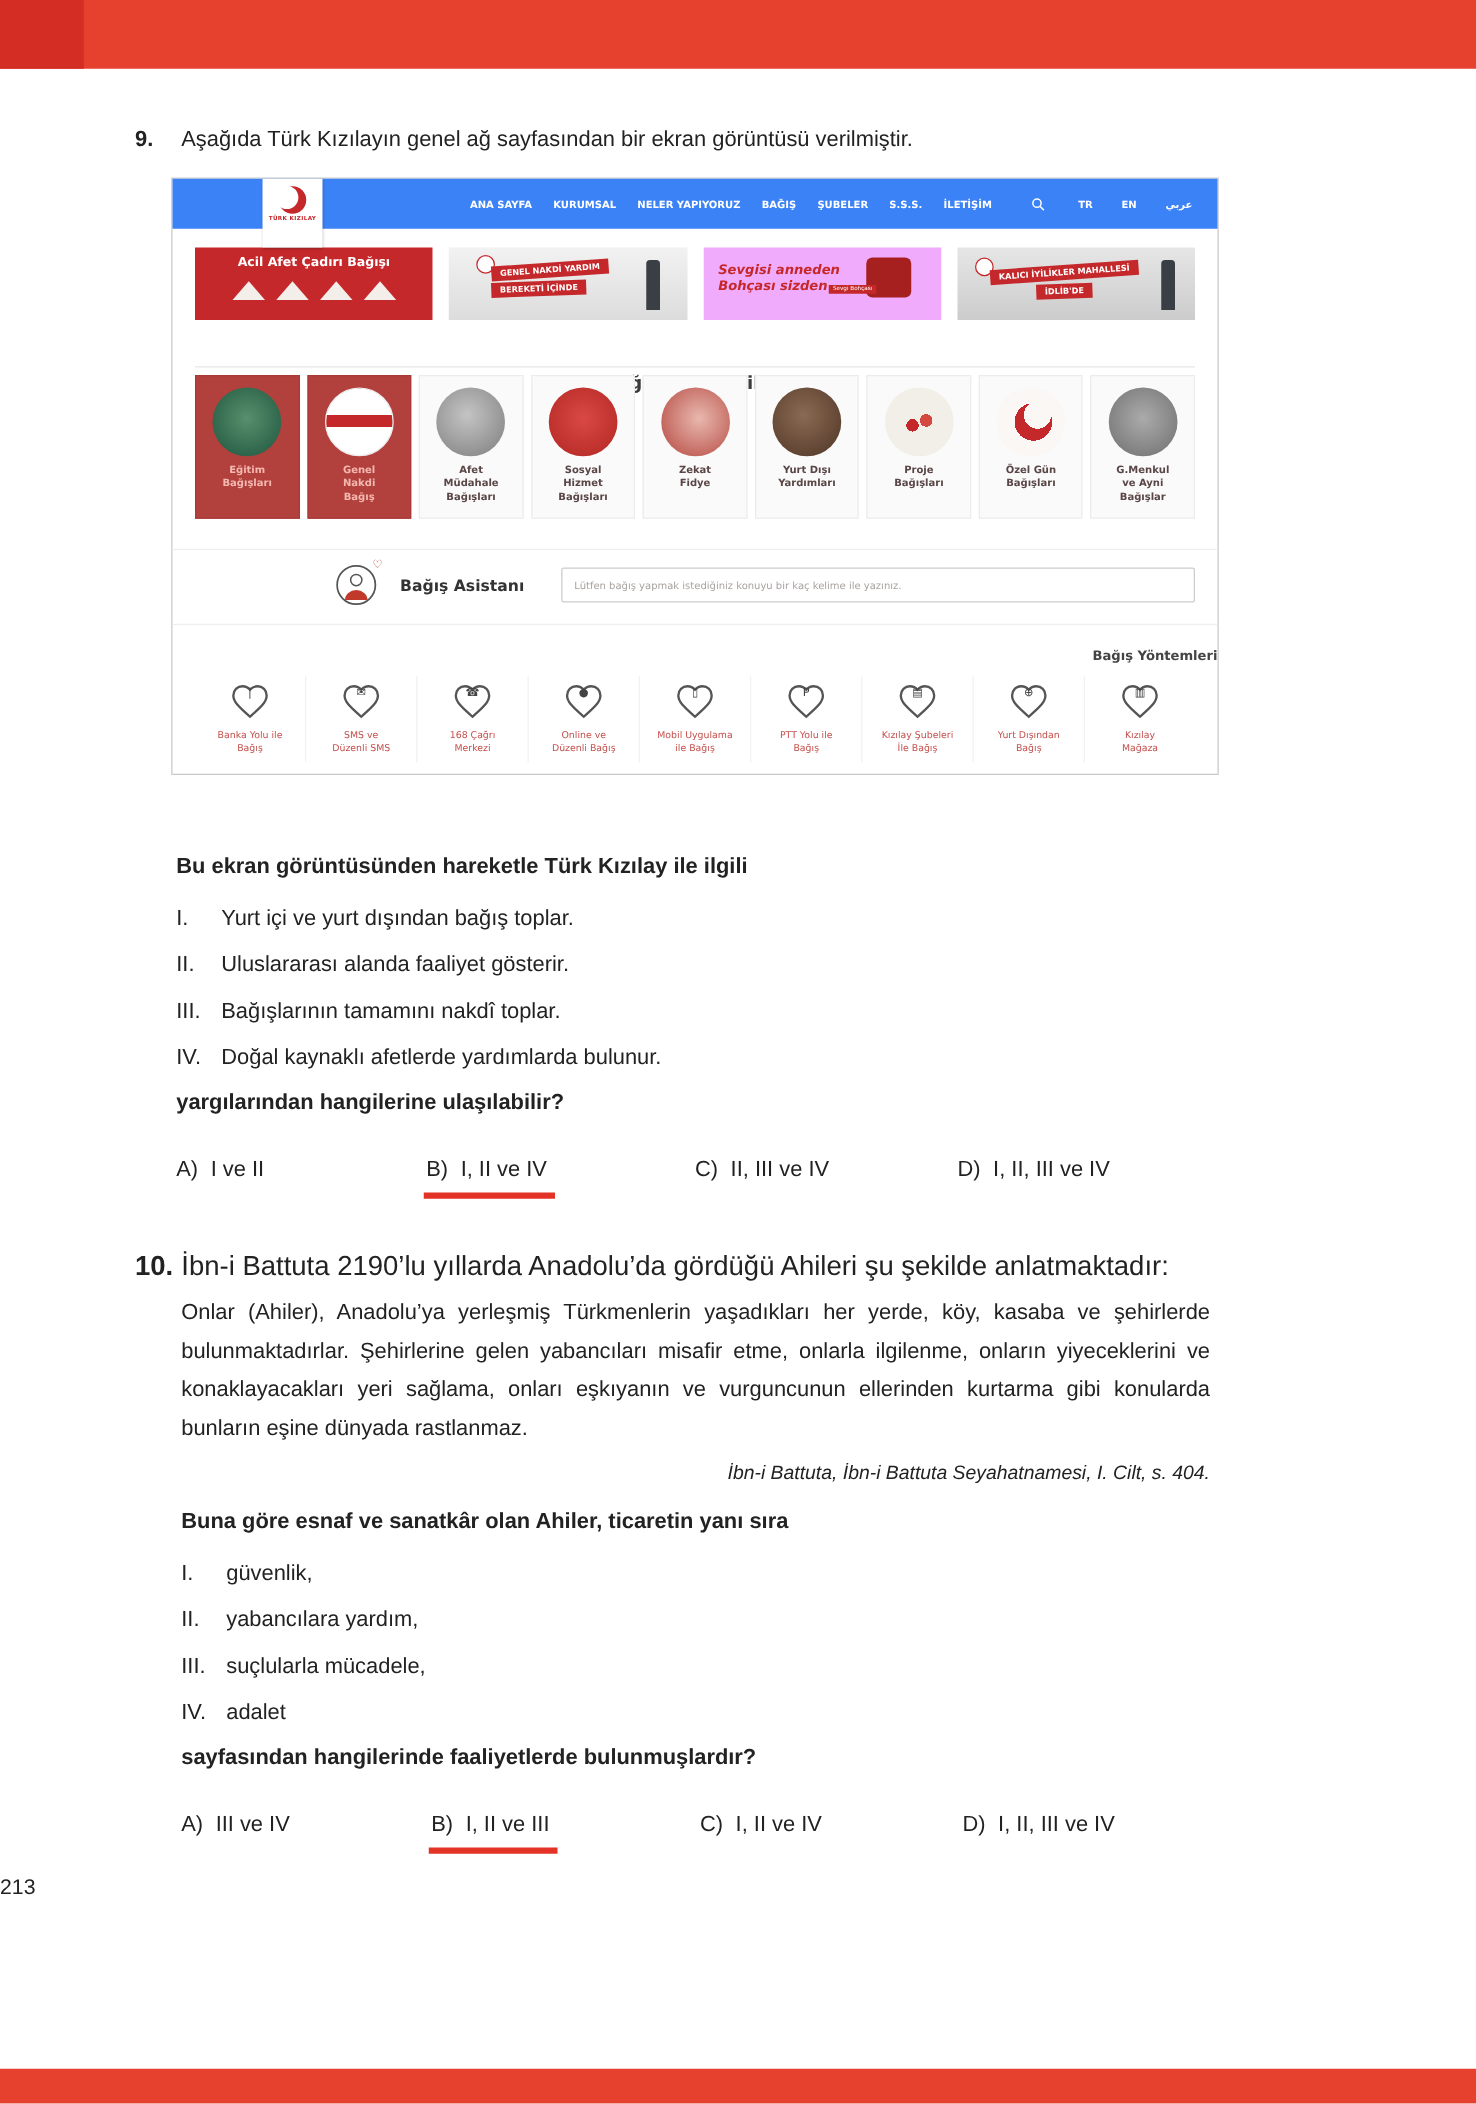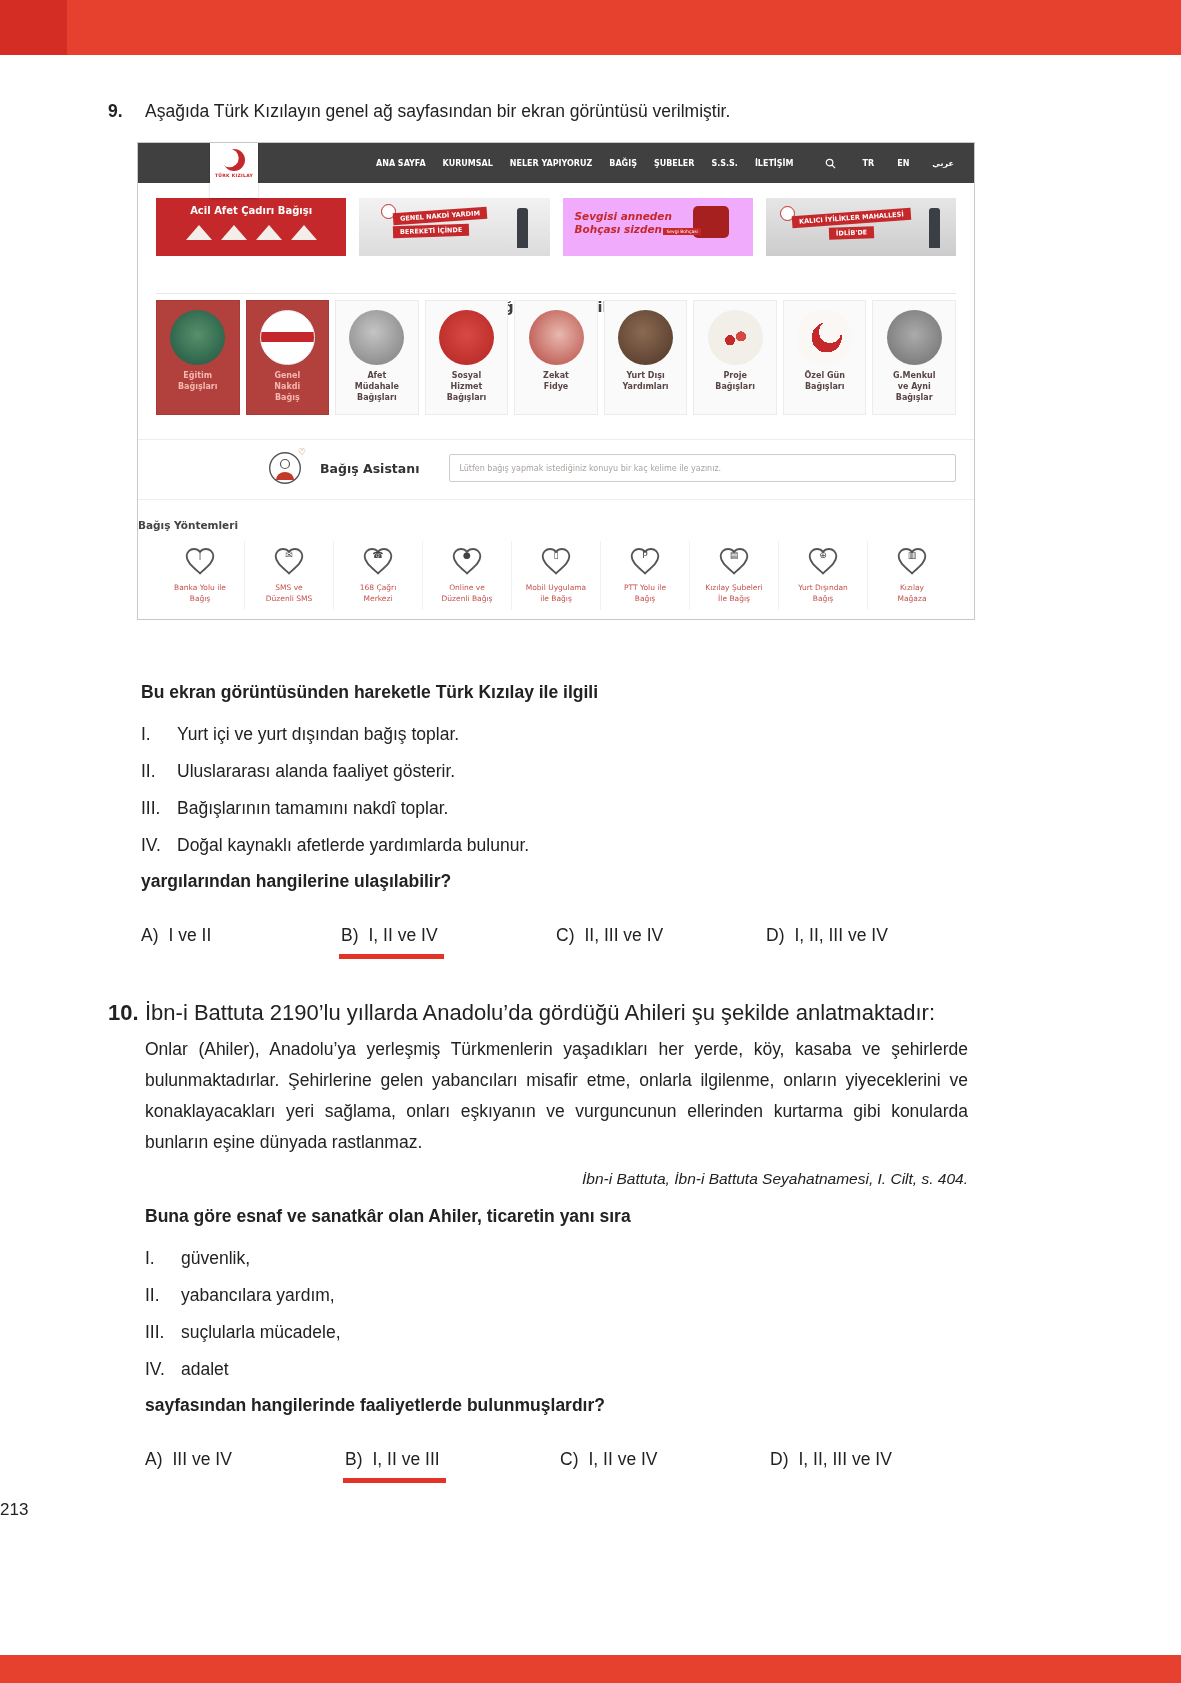--- a/index.html
+++ b/index.html
@@ -35,21 +35,21 @@
   .q10 .para{margin-left:37px;width:823px;text-align:justify;font-size:17.5px;line-height:31px;margin-top:10px;}
   .q10 .cite{margin-left:37px;width:823px;text-align:right;font-style:italic;font-size:15.5px;margin-top:12px;}
   .q10 .stem-bold{margin-left:37px;font-size:17.5px;margin-top:18px;margin-bottom:20px;}
   .q10 .items{margin-left:37px;}
   .q10 .qbold{margin-left:37px;font-weight:bold;font-size:17.5px;margin-top:2px;margin-bottom:32px;}
   .q10 .opts{margin-left:37px;}
 
   
   .shot{position:absolute;left:137px;top:142px;width:836px;height:476px;border:1px solid #c9c9c9;
         background:#fff;font-family:"DejaVu Sans",sans-serif;}
-  .site-header{position:absolute;top:0;left:0;right:0;height:40px;background:#404040;}
+  .site-header{position:absolute;top:0;left:0;right:0;height:40px;background:#3b82f6;}
   .logo-box{position:absolute;left:72px;top:0;width:48px;height:55px;background:#fff;z-index:3;
             display:flex;flex-direction:column;align-items:center;padding-top:5px;box-sizing:border-box;
             box-shadow:0 1px 2px rgba(0,0,0,.25);}
   .logo-cap{font-size:4.5px;font-weight:bold;color:#c5282b;letter-spacing:.3px;margin-top:1px;}
   .nav-row{position:absolute;left:238px;right:10px;top:0;height:40px;display:flex;align-items:center;gap:17px;
            color:#fff;font-size:8px;font-weight:bold;white-space:nowrap;}
   .nav-item{cursor:pointer;}
   .search-wrap{margin-left:14px;display:flex;align-items:center;}
   .langs{display:flex;gap:23px;margin-left:10px;font-weight:bold;}
 
@@ -98,21 +98,21 @@
   .assistant{position:absolute;top:304px;left:18px;right:18px;height:42px;display:flex;align-items:center;
              padding-left:112px;box-sizing:border-box;}
   .assist-ic{position:relative;width:34px;height:34px;flex:none;}
   .assist-heart{position:absolute;top:-4px;right:-4px;font-size:9px;color:#c0392b;}
   .assist-label{margin-left:18px;font-size:12.5px;font-weight:bold;color:#333;white-space:nowrap;}
   .assist-input{margin-left:30px;flex:1;height:26px;border:1px solid #ccc;border-radius:2px;background:#fff;
                 font-size:8px;color:#777;padding:0 9px;font-family:"DejaVu Sans",sans-serif;}
   .assist-input::placeholder{color:#a9a3a0;}
 
   .rule3{position:absolute;top:356px;left:0;right:0;border-top:1px solid #eee;}
-  .methods-title{position:absolute;top:376px;left:0;right:0;text-align:left;font-size:10.5px;font-weight:bold;color:#444;}
+  .methods-title{position:absolute;top:376px;left:0;right:0;text-align:right;font-size:10.5px;font-weight:bold;color:#444;}
   .methods{position:absolute;top:398px;left:18px;right:18px;display:flex;}
   .method{flex:1;display:flex;flex-direction:column;align-items:center;padding:5px 0;border-right:1px solid #f1f1f1;cursor:pointer;}
   .method:last-child{border-right:none;}
   .heart{position:relative;width:32px;height:30px;margin-bottom:7px;}
   .heart svg{display:block;}
   .heart .glyph{position:absolute;top:5px;left:0;right:0;text-align:center;font-size:9px;color:#444;line-height:1;}
   .method .lbl{font-size:7.5px;color:#c4504c;text-align:center;white-space:pre-line;line-height:1.45;}
 </style>
 </head>
 <body>

